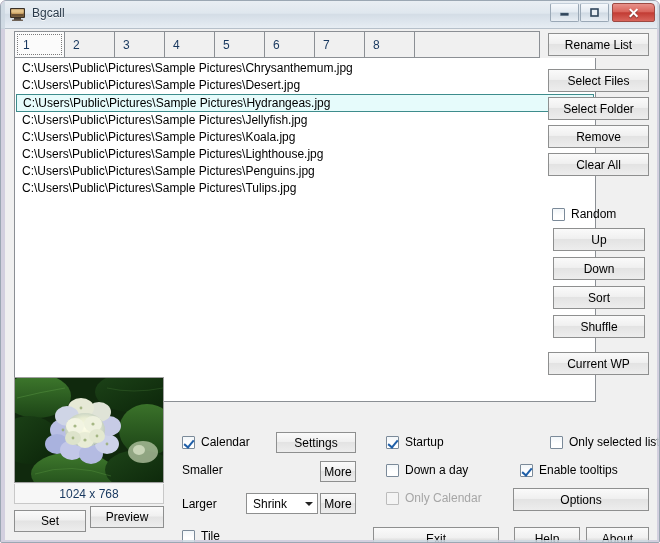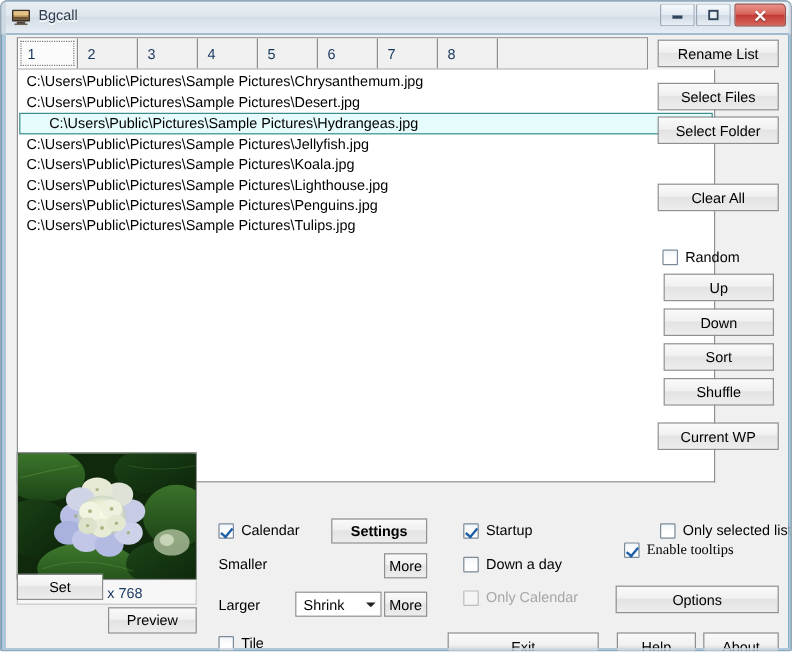--- a/index.html
+++ b/index.html
@@ -13,21 +13,21 @@
     color: #000000;
     -webkit-font-smoothing: none;
   }
 
   
   #app-window {
     position: relative;
     width: 660px;
     height: 543px;
     box-sizing: border-box;
-    background: #0369a1;
+    background: #f9a8d4;
     border: 1px solid #9ba7b3;
     border-radius: 6px 6px 2px 2px;
     overflow: hidden;
   }
 
   
   .frame-glass {
     position: absolute;
     left: 0; top: 0;
     width: 660px; height: 543px;
@@ -167,21 +167,21 @@
     padding-left: 7px;
     font-size: 12px;
     color: #000000;
     white-space: nowrap;
     box-sizing: border-box;
   }
   .file-row.selected {
     background: #e6fbfb;
     border: 1px solid #3d8c8c;
     margin: 0 1px;
-    padding-left: 24px;
+    padding-left: 6px;
     height: 18px;
     line-height: 16px;
   }
 
   
   .btn {
     box-sizing: border-box;
     border: 1px solid #8e8f8f;
     border-radius: 0;
     background: linear-gradient(to bottom, #fafafa 0%, #f0f0f0 45%, #e3e3e3 50%, #ededed 100%);
@@ -234,21 +234,21 @@
     box-sizing: border-box;
     border: 1px solid #c8c8c8;
     border-top: none;
     background: #f7f7f7;
     font-size: 12px;
     color: #17375e;
     display: flex;
     align-items: center;
     justify-content: center;
   }
-  #btn-set     { left: 9px;  top: 449px; width: 72px; height: 22px; }
+  #btn-set     { left: 9px;  top: 481px; width: 72px; height: 22px; }
   #btn-preview { left: 85px; top: 477px; width: 74px; height: 22px; }
 
   
   .cb {
     position: relative;
     width: 13px;
     height: 13px;
     box-sizing: border-box;
     border: 1px solid #7b8a99;
     background: linear-gradient(to bottom, #f2f6f9 0%, #ffffff 60%);
@@ -315,36 +315,36 @@
 
   .static-label {
     position: absolute;
     font-size: 12px;
     color: #000000;
     white-space: nowrap;
   }
 
   
   #cb-calendar  { left: 177px; top: 406px; }
-  #btn-settings { left: 271px; top: 403px; width: 80px; height: 21px; font-weight: bold; }
+  #btn-settings { left: 271px; top: 403px; width: 80px; height: 21px; }
   #lbl-smaller  { left: 177px; top: 434px; }
   #combo-scale  { left: 241px; top: 432px; width: 72px; }
   #btn-more1    { left: 315px; top: 432px; width: 36px; height: 21px; }
   #lbl-larger   { left: 177px; top: 468px; }
   #combo-fit    { left: 241px; top: 464px; width: 72px; }
   #btn-more2    { left: 315px; top: 464px; width: 36px; height: 21px; }
   #cb-tile      { left: 177px; top: 500px; }
   #cb-samewp    { left: 232px; top: 500px; }
 
   #cb-startup      { left: 381px; top: 406px; }
   #cb-onceaday     { left: 381px; top: 434px; }
   #cb-onlycalendar { left: 381px; top: 462px; }
 
   #cb-onlyselected { left: 515px; top: 406px; margin-left: 30px; }
-  #cb-tooltips     { left: 515px; top: 422px; font-family: Liberation Serif, serif; }
+  #cb-tooltips     { left: 515px; top: 434px; }
   #btn-options     { left: 508px; top: 459px; width: 136px; height: 23px; }
 
   #btn-exit  { left: 368px; top: 498px; width: 126px; height: 24px; }
   #btn-help  { left: 509px; top: 498px; width: 66px; height: 24px; }
   #btn-about { left: 581px; top: 498px; width: 63px; height: 24px; }
 
   
   #watermark {
     position: absolute;
     left: 573px;
@@ -446,20 +446,21 @@
       <div class="file-row">C:\Users\Public\Pictures\Sample Pictures\Jellyfish.jpg</div>
       <div class="file-row">C:\Users\Public\Pictures\Sample Pictures\Koala.jpg</div>
       <div class="file-row">C:\Users\Public\Pictures\Sample Pictures\Lighthouse.jpg</div>
       <div class="file-row">C:\Users\Public\Pictures\Sample Pictures\Penguins.jpg</div>
       <div class="file-row">C:\Users\Public\Pictures\Sample Pictures\Tulips.jpg</div>
     </div>
 
     <div class="btn btn-abs" id="btn-rename">Rename List</div>
     <div class="btn btn-abs" id="btn-selfiles">Select Files</div>
     <div class="btn btn-abs" id="btn-selfolder">Select Folder</div>
+    <div class="btn btn-abs" id="btn-remove">Remove</div>
     <div class="btn btn-abs" id="btn-clearall">Clear All</div>
 
     <div id="chk-random-wrap">
       <span class="cb"></span>
       <span class="cb-label">Random</span>
     </div>
 
     <div class="btn btn-abs" id="btn-up">Up</div>
     <div class="btn btn-abs" id="btn-down">Down</div>
     <div class="btn btn-abs" id="btn-sort">Sort</div>

